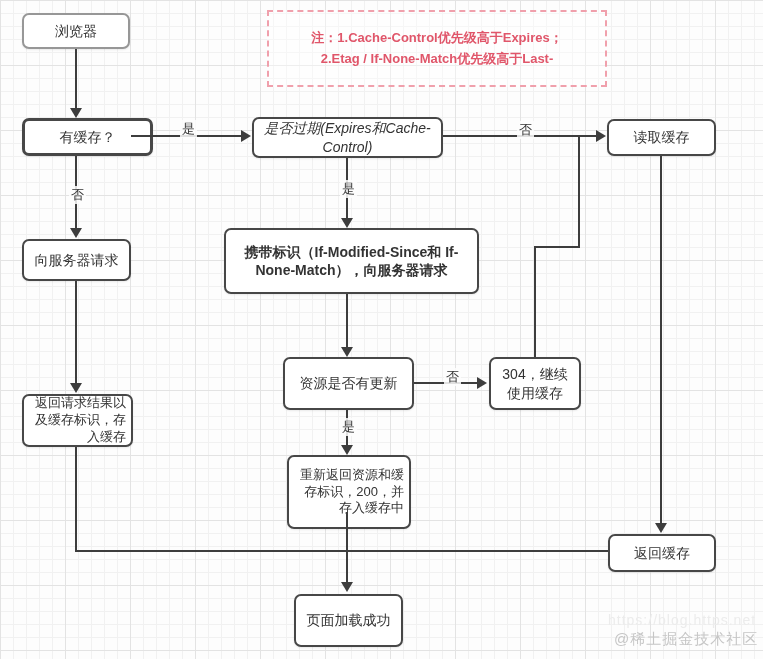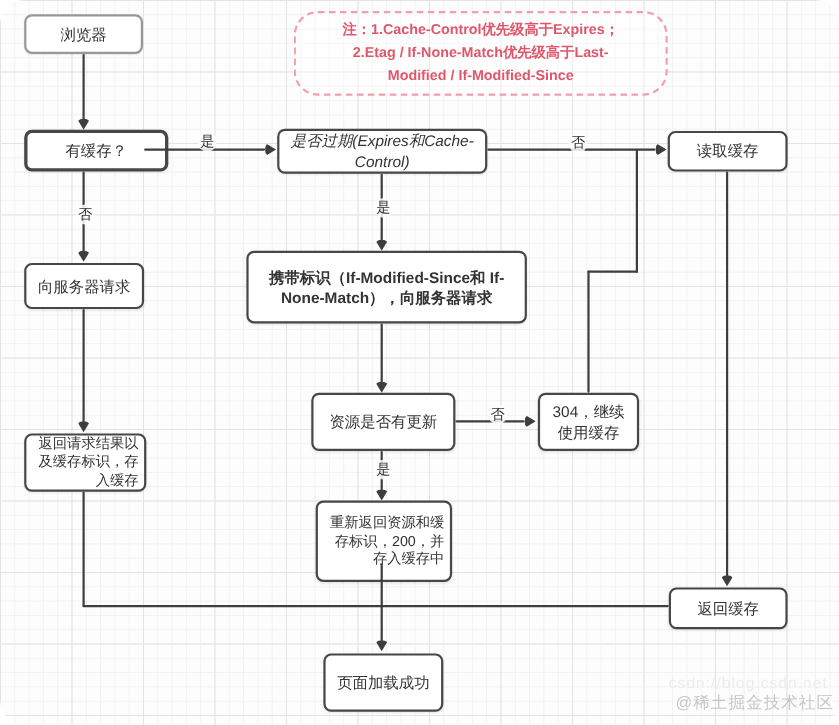--- a/index.html
+++ b/index.html
@@ -1,15 +1,15 @@
 <!DOCTYPE html>
 <html><head>
 <meta charset="utf-8">
 <style>
-  * { margin:0; padding:0; box-sizing:border-box;border-radius:22px; }
+  * { margin:0; padding:0; box-sizing:border-box; }
   html,body { background:#ffffff; }
   .stage {
     position:relative;
     width:763px; height:659px;
     overflow:hidden;
     font-family:"Liberation Sans", sans-serif;
     background-color:#fdfdfd;
     background-image:
       linear-gradient(to right, #e3e3e3 1px, transparent 1px),
       linear-gradient(to bottom, #e3e3e3 1px, transparent 1px),
@@ -69,21 +69,20 @@
 </head>
 <body>
 
 <div class="stage">
 
   <div class="node" style="left:22px; top:13px; width:108px; height:36px; border-color:#979797;">浏览器</div>
 
   <div class="note" style="left:267px; top:10px; width:340px; height:77px; color:#e0566a;">
     <span>注：1.Cache-Control优先级高于Expires；</span>
     <span>2.Etag / If-None-Match优先级高于Last-</span>
-    <span>Modified / If-Modified-Since</span>
   </div>
 
   <div class="node" style="left:22px; top:118px; width:131px; height:38px; border-width:3px;">有缓存？</div>
 
   <div class="node" style="left:252px; top:117px; width:191px; height:41px;font-style:italic;">是否过期(Expires和Cache-Control)</div>
 
   <div class="node" style="left:607px; top:119px; width:109px; height:37px;">读取缓存</div>
 
   <div class="node" style="left:22px; top:239px; width:109px; height:42px;">向服务器请求</div>
 
@@ -140,16 +139,16 @@
 
   <div class="vline" style="left:75px; top:447px; height:105px;"></div>
   <div class="hline" style="left:75px; top:550px; width:533px;"></div>
 
   <div class="vline" style="left:660px; top:156px; height:368px;"></div>
   <div class="arrow-down" style="left:655px; top:523px;"></div>
 
   <div class="vline" style="left:346px; top:512px; height:71px;"></div>
   <div class="arrow-down" style="left:341px; top:582px;"></div>
 
-  <div class="watermark-faint" style="left:608px; top:612px;">csdn://blog.csdn.net</div>
+  <div class="watermark-faint" style="left:608px; top:612px;">https://blog.https.net</div>
   <div class="watermark-main" style="left:614px; top:630px;">@稀土掘金技术社区</div>
 
 </div>
 
 </body></html>

